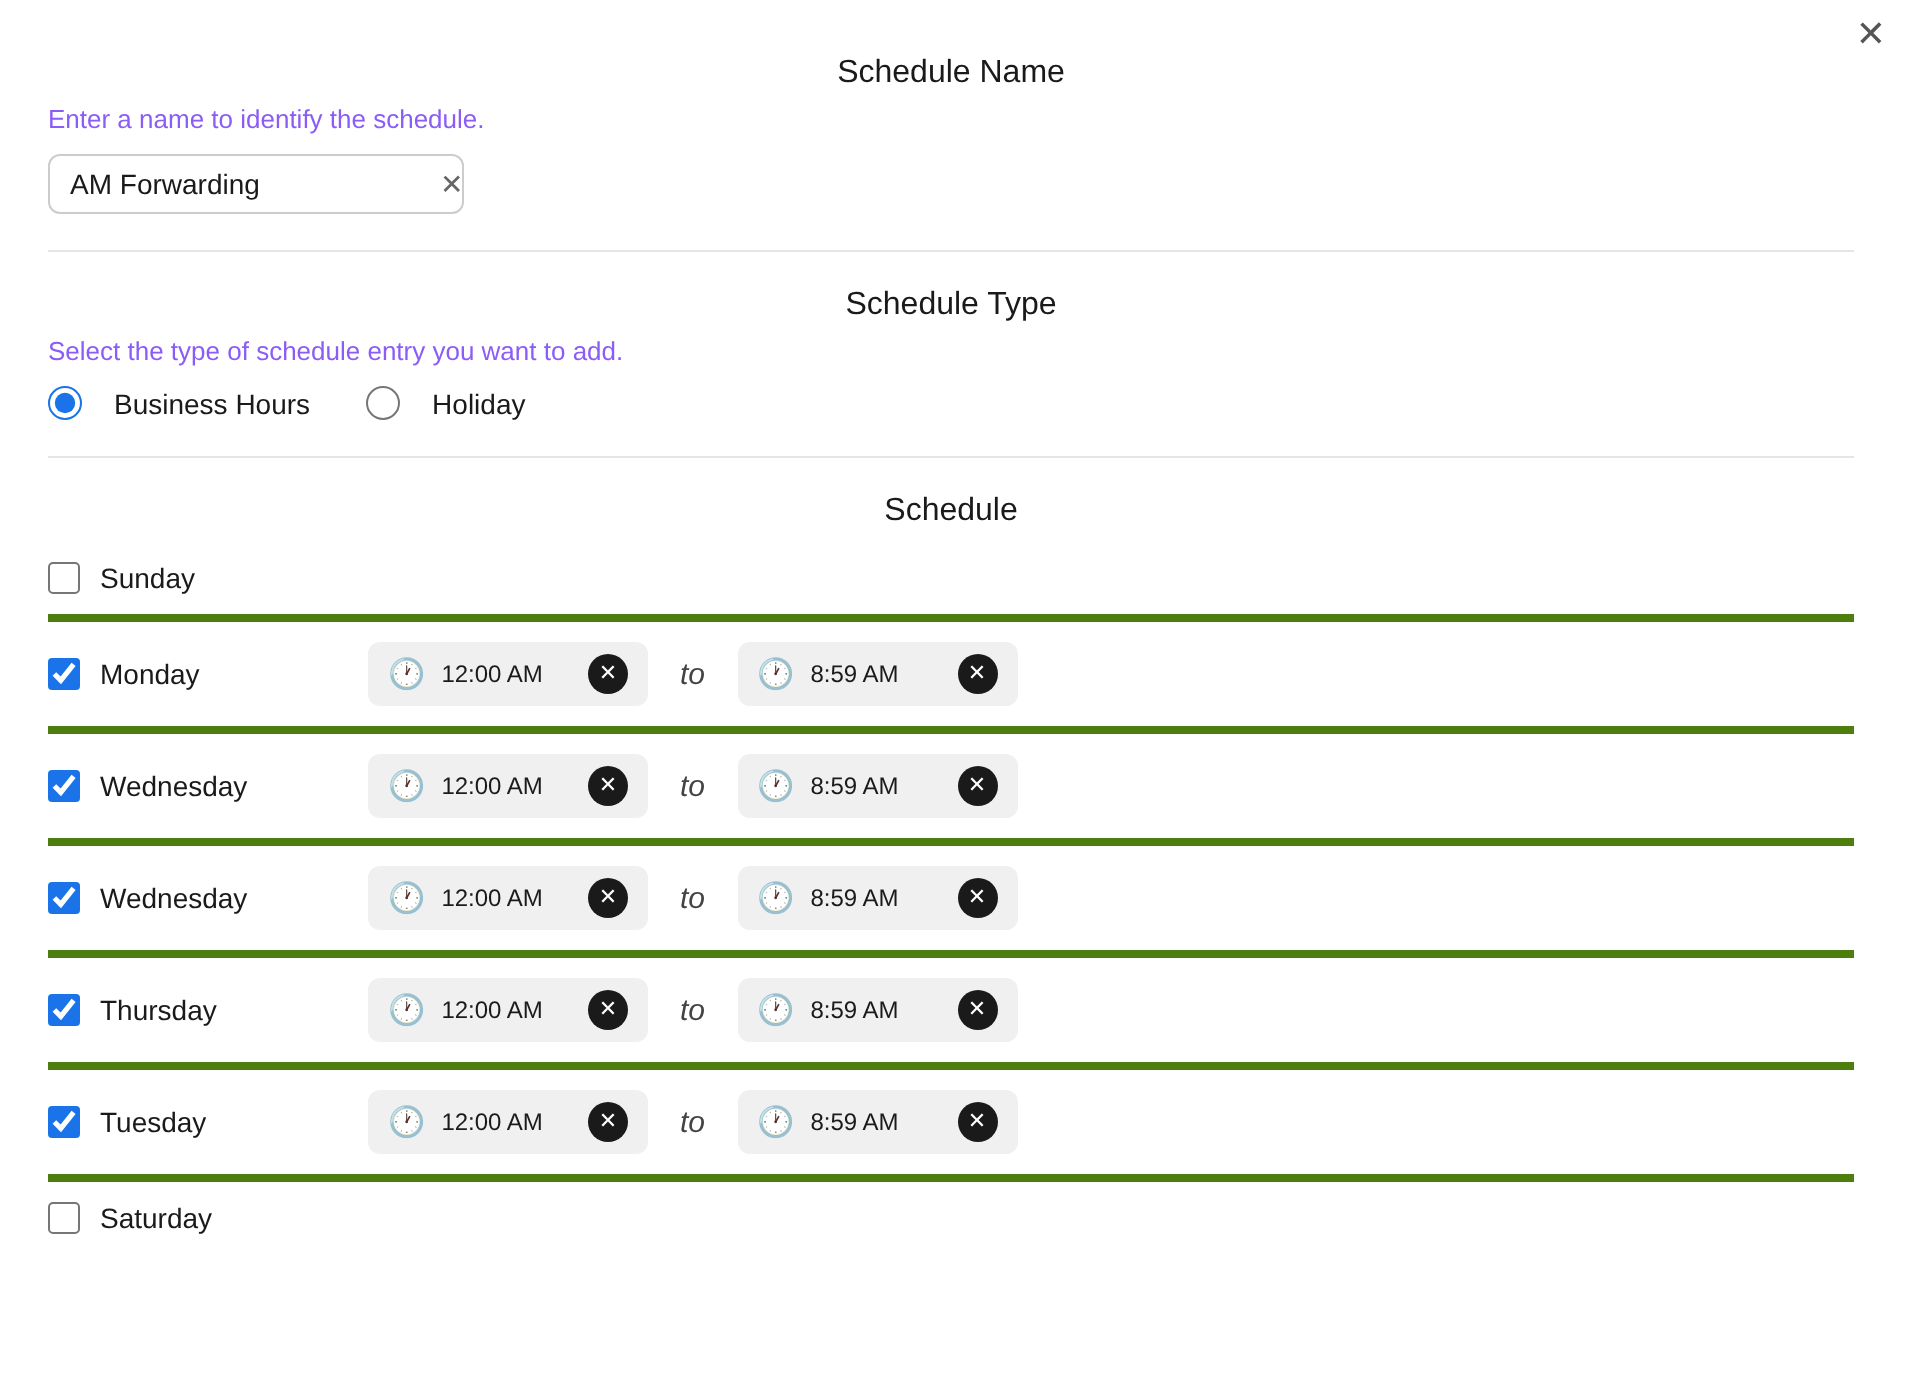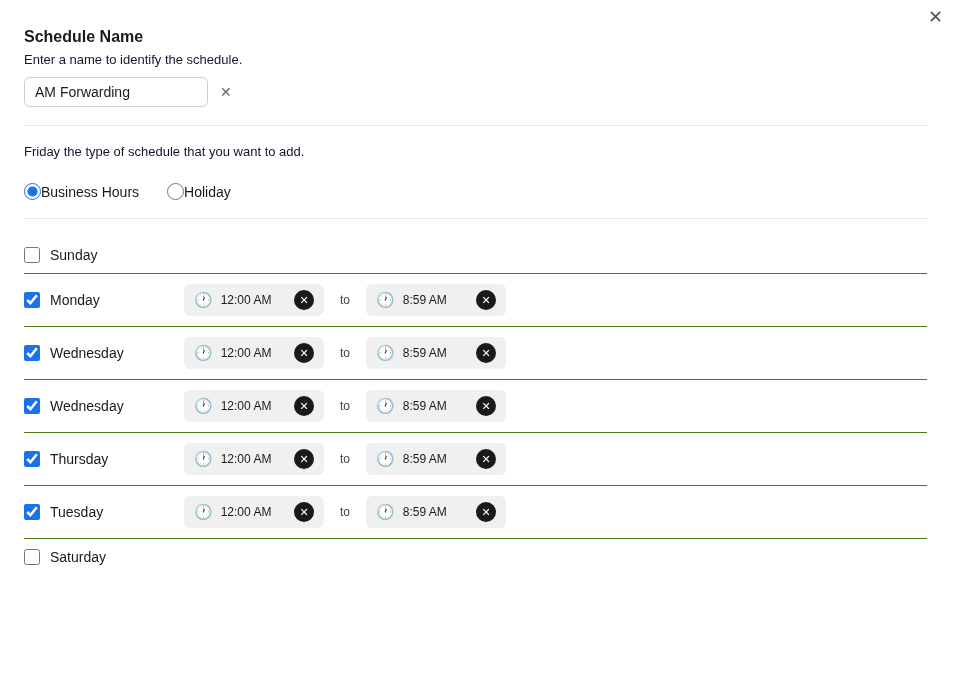--- a/index.html
+++ b/index.html
@@ -21,35 +21,36 @@
       font-size: 18px;
       cursor: pointer;
       color: #555;
       line-height: 1;
     }
     .panel {
       padding: 28px 32px 28px 24px;
     }
     .section-title {
       font-size: 16px;
-      font-weight: 700;
+      font-weight: 400;
       margin-bottom: 6px;
+      text-align: center;
     }
     .section-desc {
       font-size: 13px;
-      color: #0f172a;
+      color: #8b5cf6;
       margin-bottom: 10px;
     }
     .name-input-row {
       display: flex;
       align-items: center;
       border: 1px solid #ccc;
       border-radius: 6px;
       padding: 6px 10px;
-      width: 184px;
+      width: 208px;
       background: #fff;
     }
     .name-input-row input {
       border: none;
       outline: none;
       flex: 1;
       font-size: 14px;
       color: #1a1a1a;
       background: transparent;
     }
@@ -66,42 +67,41 @@
     }
     .radio-group {
       display: flex;
       align-items: center;
       gap: 28px;
       margin-top: 10px;
     }
     .radio-option {
       display: flex;
       align-items: center;
-      gap: 0;
-      cursor: pointer;
-      margin-top: 14px;
+      gap: 16px;
+      cursor: pointer;
     }
     .radio-option input[type="radio"] {
       accent-color: #1a73e8;
       width: 17px;
       height: 17px;
     }
     .radio-label {
       font-size: 14px;
     }
     .schedule-info {
       font-size: 13px;
       color: #444;
       margin-bottom: 16px;
     }
     .day-row {
       display: flex;
       align-items: center;
       padding: 10px 0;
-      border-bottom: 1px solid #4d7c0f;
+      border-bottom: 4px solid #4d7c0f;
     }
     .day-row:last-child {
       border-bottom: none;
       align-items: flex-end;
     }
     .day-checkbox {
       display: flex;
       align-items: center;
       gap: 10px;
       width: 160px;
@@ -148,23 +148,24 @@
       justify-content: center;
       cursor: pointer;
       flex-shrink: 0;
     }
     .clear-circle span {
       color: #fff;
       font-size: 11px;
       line-height: 1;
     }
     .to-label {
-      font-size: 12px;
+      font-size: 15px;
       color: #444;
       padding: 0 4px;
+      font-style: italic;
     }
   </style>
 </head>
 <body>
 
 <div class="panel">
 
   <button class="close-btn">✕</button>
 
   <div>
@@ -172,36 +173,38 @@
     <div class="section-desc">Enter a name to identify the schedule.</div>
     <div class="name-input-row">
       <input type="text" value="AM Forwarding" style="">
       <span class="clear-icon">✕</span>
     </div>
   </div>
 
   <hr class="divider">
 
   <div>
-    <div class="section-desc">Friday the type of schedule that you want to add.</div>
+    <div class="section-title">Schedule Type</div>
+    <div class="section-desc">Select the type of schedule entry you want to add.</div>
     <div class="radio-group">
       <label class="radio-option">
         <input type="radio" name="scheduleType" checked="" style="">
         <span class="radio-label">Business Hours</span>
       </label>
       <label class="radio-option">
         <input type="radio" name="scheduleType" style="">
         <span class="radio-label">Holiday</span>
       </label>
     </div>
   </div>
 
   <hr class="divider">
 
   <div>
+    <div class="section-title">Schedule</div>
 
     <div id="days-list">
         <div class="day-row disabled-row">
           <div class="day-checkbox">
             <input type="checkbox" style="">
             <span class="day-label">Sunday</span>
           </div>
         </div>
         <div class="day-row">
           <div class="day-checkbox">

